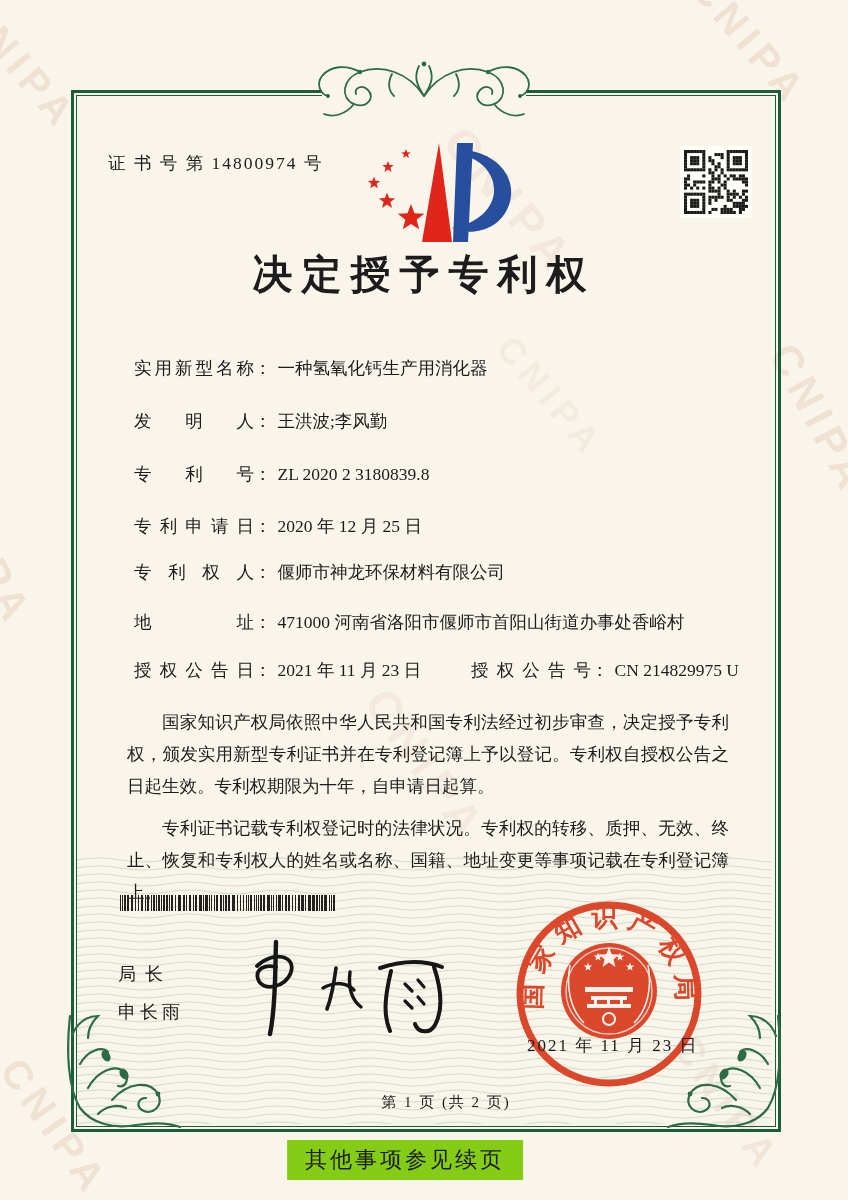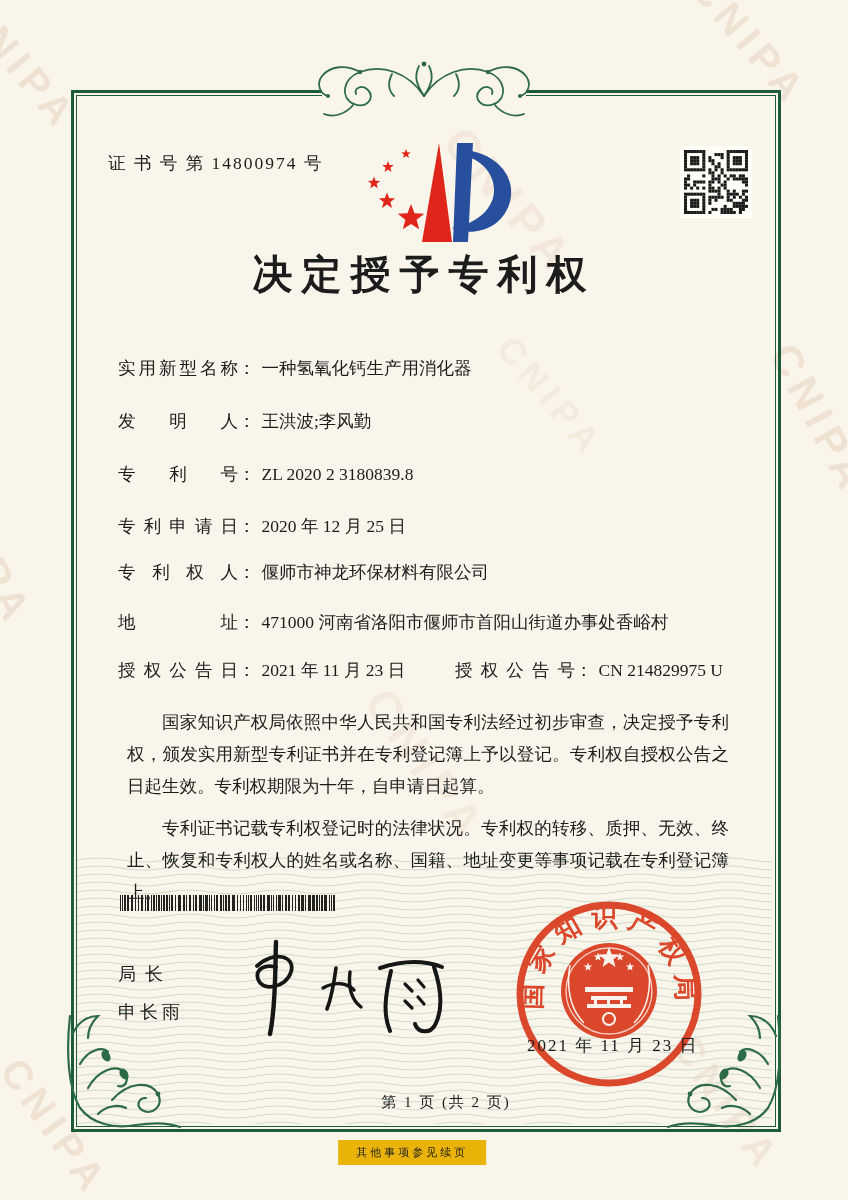--- a/index.html
+++ b/index.html
@@ -27,37 +27,37 @@
   .flourish.bl{left:58px;top:1008px;}
   .flourish.br{left:666px;top:1008px;transform:scaleX(-1);}
   
   .cert-no{position:absolute;left:108px;top:151px;font-size:17.5px;letter-spacing:2px;z-index:4;}
   .logo{position:absolute;left:349px;top:138px;width:170px;height:118px;z-index:4;}
   .qr-wrap{position:absolute;left:680px;top:146px;width:72px;height:72px;background:#fffef9;z-index:4;}
   .qr-wrap svg{position:absolute;left:4px;top:4px;}
   .title{position:absolute;left:0;right:0;top:247px;text-align:center;font-size:40px;font-weight:bold;
          letter-spacing:9px;z-index:4;}
   .row{position:absolute;left:118px;font-size:17.5px;white-space:nowrap;z-index:4;}
-  .lab{display:inline-block;width:120px;text-align:justify;text-align-last:justify;vertical-align:top;}
+  .lab{display:inline-block;width:120px;text-align:justify;text-align-last:justify;vertical-align:top;margin-left:16px;}
   .val{margin-left:6px;margin-top:20px;}
   .row .pair2{position:absolute;left:337px;top:0;white-space:nowrap;}
   .paras{position:absolute;left:118px;top:697px;width:620px;font-size:17.5px;line-height:1.84;
          text-align:justify;z-index:4;}
   .paras p{margin:9px;text-indent:2em;}
   .barcode{position:absolute;left:120px;top:895px;height:16px;display:flex;align-items:stretch;z-index:4;}
   .barcode span{display:block;background:#24221f;}
   .officer-title{position:absolute;left:118px;top:962px;font-size:18px;letter-spacing:9px;z-index:4;}
   .officer-name{position:absolute;left:118px;top:1000px;font-size:18px;letter-spacing:4px;z-index:4;}
   .signature{position:absolute;left:244px;top:936px;width:210px;height:106px;z-index:5;}
   .seal{position:absolute;left:510px;top:895px;width:198px;height:198px;z-index:5;opacity:.93;}
   .seal-date{position:absolute;left:527px;top:1034px;font-size:17px;letter-spacing:2px;z-index:6;}
   .page-num{position:absolute;left:0;right:0;top:1093px;text-align:center;font-size:15px;
             letter-spacing:2px;z-index:4;margin-left:44px;}
-  .footer-note{position:absolute;left:50%;top:1140px;transform:translateX(-58%);background:#eab308;
-               padding:5px 18px;font-size:11px;letter-spacing:3px;z-index:4;white-space:nowrap;}
+  .footer-note{position:absolute;left:50%;top:1140px;transform:translateX(-58%);background:#84cc16;
+               padding:5px 18px;font-size:22px;letter-spacing:3px;z-index:4;white-space:nowrap;}
 </style>
 </head>
 <body>
 
 <div class="page">
 
   <div class="wm wm1">CNIPA</div>
   <div class="wm wm2">CNIPA</div>
   <div class="wm wm3">CNIPA</div>
   <div class="wm wm4">CNIPA</div>

